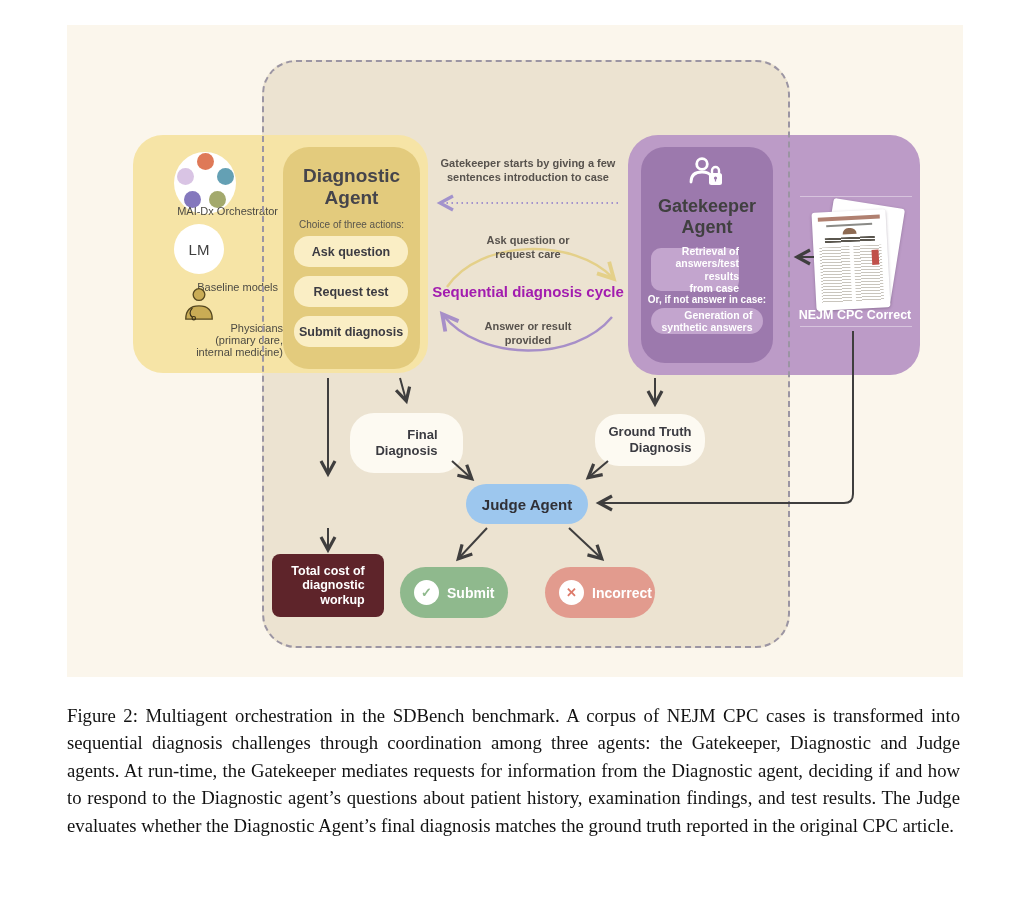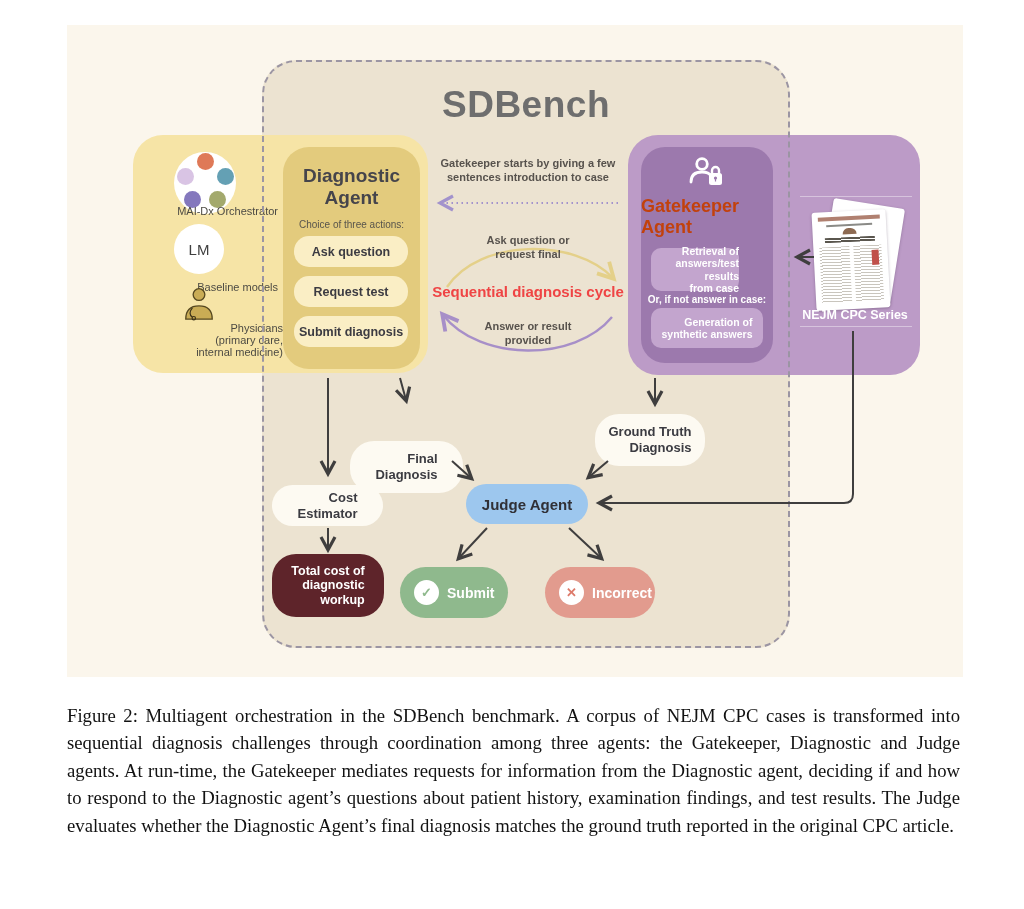--- a/index.html
+++ b/index.html
@@ -23,53 +23,52 @@
   .action-btn{width:114px;height:31px;background:#faeec5;border-radius:15px;font-size:12.5px;font-weight:bold;color:#3c3b42;z-index:12;}
 
   .mai-circle{left:174px;top:152px;width:62px;height:62px;background:#fff;border-radius:50%;z-index:12;}
   .dot{position:absolute;width:17px;height:17px;border-radius:50%;}
   .small-label{font-size:11px;color:#4c4a43;text-align:right;line-height:12px;z-index:12;}
   .lm-circle{left:174px;top:224px;width:50px;height:50px;background:#fff;border-radius:50%;
              font-size:15px;color:#3f3f3f;z-index:12;}
 
   .purple-panel{left:628px;top:135px;width:292px;height:240px;background:#bc9bc7;border-radius:30px;z-index:10;}
   .gate-box{left:641px;top:147px;width:132px;height:216px;background:#9c79ad;border-radius:24px;z-index:11;}
-  .gate-title{left:641px;top:196px;width:132px;font-size:18px;line-height:21px;font-weight:600;color:#c2410c;text-align:left;z-index:12;}
+  .gate-title{left:641px;top:196px;width:132px;font-size:18px;line-height:21px;font-weight:600;color:#404040;text-align:center;z-index:12;}
   .gate-btn{background:#c3a5ce;border-radius:10px;font-size:10.5px;line-height:12.5px;font-weight:bold;color:#fff;z-index:12;}
   .gate-or{left:641px;top:294px;width:132px;font-size:10px;font-weight:bold;color:#fff;text-align:center;z-index:12;}
 
   .db-label{width:130px;left:790px;font-size:12.5px;line-height:15px;font-weight:bold;color:#fff;text-align:center;z-index:12;}
   .db-div{left:800px;width:112px;height:1px;background:rgba(255,255,255,.4);z-index:12;}
 
   .docs{left:810px;top:202px;width:95px;height:112px;z-index:12;}
   .doc-pg{position:absolute;background:#fff;border-radius:3px;box-shadow:0 1px 3px rgba(60,40,70,.35);}
   .doc-lines{position:absolute;left:6px;right:6px;background:repeating-linear-gradient(to bottom,#c9c5bd 0 1px,transparent 1px 3px);}
 
   .pill{background:#fdfaf2;border-radius:24px;font-weight:bold;color:#3b3b41;font-size:13px;line-height:16px;z-index:12;}
   .judge{background:#9dc7ee;border-radius:21px;font-weight:bold;color:#303036;font-size:15px;z-index:12;}
-  .total{background:#5e242a;border-radius:24px;font-weight:bold;color:#fff;font-size:12.5px;line-height:14.5px;z-index:12;}
+  .total{background:#5e242a;border-radius:8px;font-weight:bold;color:#fff;font-size:12.5px;line-height:14.5px;z-index:12;}
   .verdict{border-radius:26px;font-weight:bold;color:#fff;font-size:14px;z-index:12;display:flex;align-items:center;}
   .badge{width:25px;height:25px;border-radius:50%;background:#fff;display:flex;align-items:center;justify-content:center;
          font-size:13px;font-weight:bold;margin:0 8px 0 14px;}
 
   .cycle-text{font-size:11px;line-height:13.5px;font-weight:bold;color:#57524d;text-align:center;z-index:27;}
-  .cycle-label{left:430px;top:283px;width:196px;font-size:15px;font-weight:bold;color:#ef4444;text-align:center;z-index:27;}
+  .cycle-label{left:430px;top:283px;width:196px;font-size:15px;font-weight:bold;color:#a21caf;text-align:center;z-index:27;}
 
   .arrows{left:0;top:0;width:1024px;height:680px;z-index:26;pointer-events:none;}
 
   .caption{left:67px;top:702px;width:893px;font-family:Liberation Serif, serif;
            font-size:18.7px;line-height:1.47;color:#121212;text-align:justify;z-index:5;}
 </style>
 </head>
 <body>
 
 <div class="page">
   <div class="abs figure-bg"></div>
   <div class="abs bench-fill"></div>
-  <div class="abs bench-title">SDBench</div>
 
   <div class="abs yellow-panel"></div>
   <div class="abs mai-circle">
     <span class="dot" style="left:22.5px;top:1px;background:#df7957"></span>
     <span class="dot" style="left:42.5px;top:16px;background:#64a0b4"></span>
     <span class="dot" style="left:34.5px;top:39px;background:#a3a96d"></span>
     <span class="dot" style="left:10px;top:39px;background:#8478bd"></span>
     <span class="dot" style="left:2.5px;top:16px;background:#d9c4e4"></span>
   </div>
   <div class="abs small-label" style="left:138px;top:205px;width:140px;">MAI-Dx Orchestrator</div>
@@ -89,58 +88,58 @@
   <div class="abs diag-title pre">Diagnostic
 Agent</div>
   <div class="abs diag-sub">Choice of three actions:</div>
   <div class="abs action-btn ctr" style="left:294px;top:236px;">Ask question</div>
   <div class="abs action-btn ctr" style="left:294px;top:276px;">Request test</div>
   <div class="abs action-btn ctr" style="left:294px;top:316px;">Submit diagnosis</div>
 
   <div class="abs cycle-text pre" style="left:430px;top:157px;width:196px;">Gatekeeper starts by giving a few
 sentences introduction to case</div>
   <div class="abs cycle-text pre" style="left:430px;top:234px;width:196px;">Ask question or
-request final</div>
+request care</div>
   <div class="abs cycle-label">Sequential diagnosis cycle</div>
   <div class="abs cycle-text pre" style="left:430px;top:320px;width:196px;">Answer or result
 provided</div>
 
   <div class="abs purple-panel"></div>
   <div class="abs gate-box"></div>
   <svg class="abs" style="left:687px;top:157px;z-index:12;" width="40" height="32" viewBox="0 0 40 32">
     <circle cx="15" cy="7" r="5.3" fill="none" stroke="#fff" stroke-width="2.8"></circle>
     <path d="M4,25 q0,-10 11,-10 q7,0 9,4" fill="none" stroke="#fff" stroke-width="2.8" stroke-linecap="round"></path>
     <rect x="22" y="16" width="13" height="12" rx="2.5" fill="#fff"></rect>
     <path d="M25,16 v-2.5 a3.5,3.5 0 0 1 7,0 v2.5" fill="none" stroke="#fff" stroke-width="2.4"></path>
     <circle cx="28.5" cy="21" r="1.6" fill="#9c79ad"></circle>
     <rect x="27.9" y="21" width="1.2" height="3.5" fill="#9c79ad"></rect>
   </svg>
   <div class="abs gate-title pre">Gatekeeper
 Agent</div>
   <div class="abs gate-btn ctr pre" style="left:651px;top:248px;width:88px;height:43px;">Retrieval of
 answers/test results
 from case</div>
   <div class="abs gate-or">Or, if not answer in case:</div>
-  <div class="abs gate-btn ctr pre" style="left:651px;top:308px;width:112px;height:40px;">Generation of
+  <div class="abs gate-btn ctr pre" style="left:651px;top:308px;width:112px;height:26px;border-radius:16px;">Generation of
 synthetic answers</div>
 
   <div class="abs db-div" style="top:196px;"></div>
   <div class="abs docs">
     <div class="doc-pg" style="left:16px;top:1px;width:72px;height:96px;transform:rotate(9deg);"></div>
     <div class="doc-pg" style="left:4px;top:9px;width:74px;height:98px;transform:rotate(-3deg);">
       <div style="position:absolute;left:6px;right:6px;top:5px;height:4px;background:#b08070;"></div>
       <div style="position:absolute;left:14px;right:14px;top:13px;height:2px;background:#8a8a86;"></div>
       <div style="position:absolute;left:30px;top:17px;width:14px;height:6px;border-radius:7px 7px 0 0;background:#8d6a52;"></div>
       <div style="position:absolute;left:12px;right:12px;top:26px;height:5px;background:repeating-linear-gradient(to bottom,#5a564e 0 2px,transparent 2px 3px);"></div>
       <div class="doc-lines" style="top:35px;height:56px;width:30px;"></div>
       <div class="doc-lines" style="top:35px;height:56px;left:40px;width:28px;"></div>
       <div style="position:absolute;right:9px;top:40px;width:7px;height:15px;background:#c0504a;"></div>
     </div>
   </div>
-  <div class="abs db-label" style="top:308px;">NEJM CPC Series</div>
+  <div class="abs db-label" style="top:308px;">NEJM CPC Correct</div>
   <div class="abs db-div" style="top:326px;"></div>
 
   <div class="abs bench-border"></div>
 
   <svg class="abs arrows" viewBox="0 0 1024 680">
     <defs>
       <marker id="mD" markerWidth="10" markerHeight="10" refX="7.5" refY="5" orient="auto">
         <path d="M1.5,1.5 L8,5 L1.5,8.5" fill="none" stroke="#3f3e3e" stroke-width="1.6"></path>
       </marker>
       <marker id="mY" markerWidth="10" markerHeight="10" refX="7.5" refY="5" orient="auto">
@@ -161,26 +160,24 @@
     <path d="M655,378 L655,403" stroke="#3f3e3e" stroke-width="2" fill="none" marker-end="url(#mD)"></path>
     <path d="M452,461 L471,478" stroke="#3f3e3e" stroke-width="2" fill="none" marker-end="url(#mD)"></path>
     <path d="M608,461 L589,477" stroke="#3f3e3e" stroke-width="2" fill="none" marker-end="url(#mD)"></path>
     <path d="M853,331 L853,494 Q853,503 844,503 L600,503" stroke="#3f3e3e" stroke-width="2" fill="none" marker-end="url(#mD)"></path>
     <path d="M328,528 L328,549" stroke="#3f3e3e" stroke-width="2" fill="none" marker-end="url(#mD)"></path>
     <path d="M487,528 L459,558" stroke="#3f3e3e" stroke-width="2" fill="none" marker-end="url(#mD)"></path>
     <path d="M569,528 L601,558" stroke="#3f3e3e" stroke-width="2" fill="none" marker-end="url(#mD)"></path>
     <path d="M814,257 L798,257" stroke="#3f3e3e" stroke-width="2" fill="none" marker-end="url(#mD)"></path>
   </svg>
 
-  <div class="abs pill ctr pre" style="left:350px;top:413px;width:113px;height:52px;margin-top:28px;">Final
+  <div class="abs pill ctr pre" style="left:350px;top:413px;width:113px;height:60px;">Final
 Diagnosis</div>
   <div class="abs pill ctr pre" style="left:595px;top:414px;width:110px;height:52px;">Ground Truth
 Diagnosis</div>
-  <div class="abs pill ctr pre" style="left:272px;top:485px;width:111px;height:41px;">Cost
-Estimator</div>
   <div class="abs judge ctr" style="left:466px;top:484px;width:122px;height:40px;">Judge Agent</div>
   <div class="abs total ctr pre" style="left:272px;top:554px;width:112px;height:63px;">Total cost of
 diagnostic
 workup</div>
   <div class="abs verdict" style="left:400px;top:567px;width:108px;height:51px;background:#8fb98d;">
     <span class="badge" style="color:#8fb98d;">✓</span>
     <span>Submit</span>
   </div>
   <div class="abs verdict" style="left:545px;top:567px;width:110px;height:51px;background:#e29b8e;">
     <span class="badge" style="color:#dd7a6a;">✕</span>

